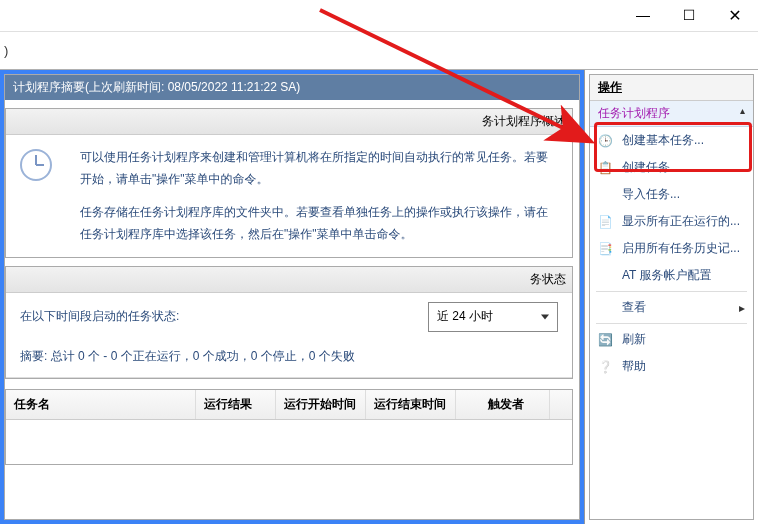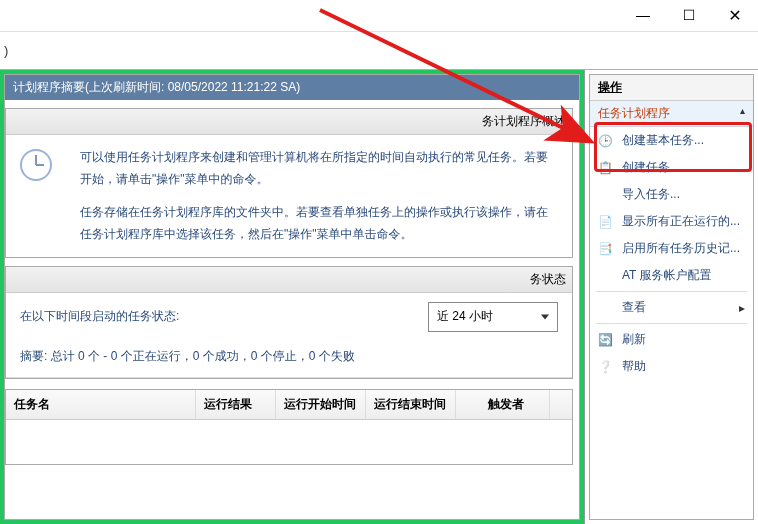--- a/index.html
+++ b/index.html
@@ -40,21 +40,21 @@
       font-size: 13px;
       color: #333;
     }
     .content-row {
       display: flex;
       height: calc(524px - 32px - 38px);
     }
     .main-pane {
       width: 585px;
       border-right: 1px solid #999;
-      background: #22c55e;
+      background: #3b82f6;
       overflow: hidden;
     }
     .main-inner {
       margin: 4px;
       border: 1px solid #aaa;
       height: calc(100% - 8px);
       background: #fff;
     }
     .summary-header {
       background: #5f7ea3;
@@ -193,21 +193,21 @@
       padding: 4px 8px;
       font-size: 12px;
       font-weight: bold;
       text-decoration: underline;
     }
     .actions-section {
       background: #eaf2fb;
       border-bottom: 1px solid #c8d6ea;
       padding: 4px 8px;
       font-size: 12px;
-      color: #c2410c;
+      color: #a21caf;
       position: relative;
     }
     .actions-section::after {
       content: "▴";
       position: absolute;
       right: 8px;
       top: 4px;
       color: #333;
       font-size: 10px;
     }

